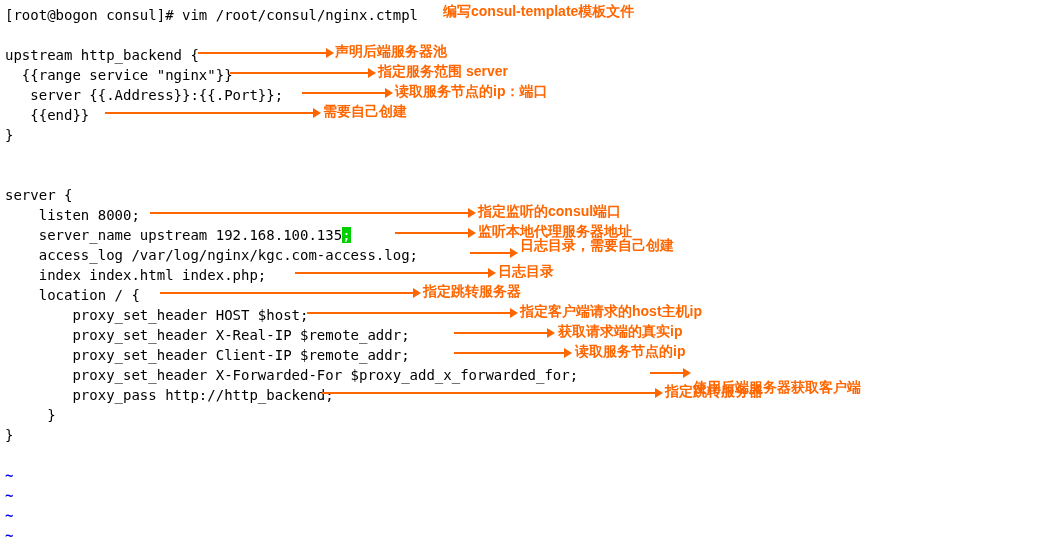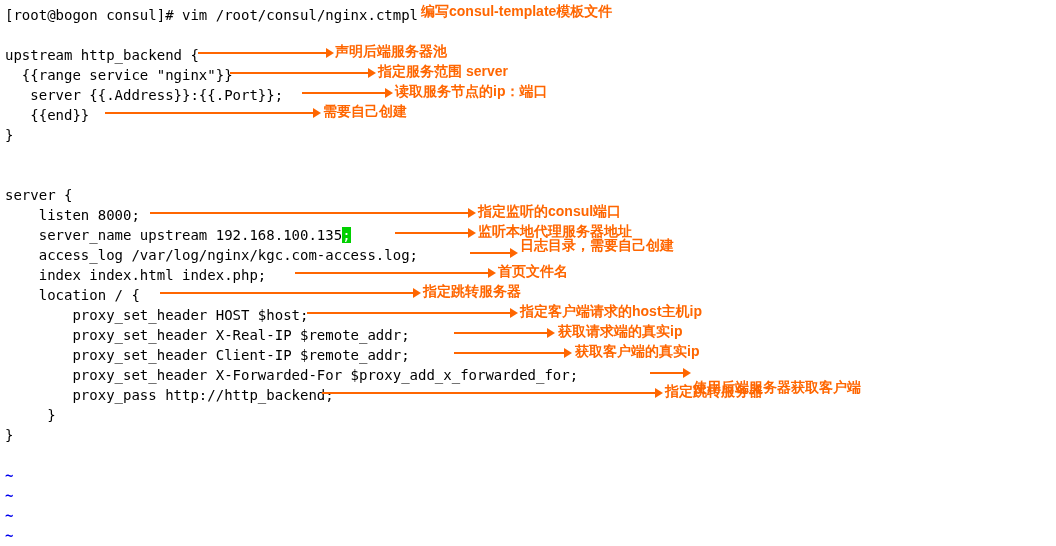--- a/index.html
+++ b/index.html
@@ -63,21 +63,21 @@
 <div class="line">        proxy_pass http://http_backend;</div>
 <div class="line">     }</div>
 <div class="line">}</div>
 <div class="line">&nbsp;</div>
 <div class="line tilde">~</div>
 <div class="line tilde">~</div>
 <div class="line tilde">~</div>
 <div class="line tilde">~</div>
 <div class="line tilde">~</div>
 
-<span class="ann" style="left:421px;top:3px">编写consul-template模板文件</span>
+<span class="ann" style="left:443px;top:3px">编写consul-template模板文件</span>
 
 <div class="arrow" style="left:198px;top:52px;width:130px"></div>
 <span class="ann" style="left:335px;top:43px">声明后端服务器池</span>
 
 <div class="arrow" style="left:230px;top:72px;width:140px"></div>
 <span class="ann" style="left:378px;top:63px">指定服务范围 server</span>
 
 <div class="arrow" style="left:302px;top:92px;width:85px"></div>
 <span class="ann" style="left:395px;top:83px">读取服务节点的ip：端口</span>
 
@@ -87,31 +87,31 @@
 <div class="arrow" style="left:150px;top:212px;width:320px"></div>
 <span class="ann" style="left:478px;top:203px">指定监听的consul端口</span>
 
 <div class="arrow" style="left:395px;top:232px;width:75px"></div>
 <span class="ann" style="left:478px;top:223px">监听本地代理服务器地址</span>
 
 <div class="arrow" style="left:470px;top:252px;width:42px"></div>
 <span class="ann" style="left:520px;top:237px">日志目录，需要自己创建</span>
 
 <div class="arrow" style="left:295px;top:272px;width:195px"></div>
-<span class="ann" style="left:498px;top:263px">首页文件名</span>
+<span class="ann" style="left:498px;top:263px">日志目录</span>
 
 <div class="arrow" style="left:160px;top:292px;width:255px"></div>
 <span class="ann" style="left:423px;top:283px">指定跳转服务器</span>
 
 <div class="arrow" style="left:307px;top:312px;width:205px"></div>
 <span class="ann" style="left:520px;top:303px">指定客户端请求的host主机ip</span>
 
 <div class="arrow" style="left:454px;top:332px;width:95px"></div>
 <span class="ann" style="left:558px;top:323px">获取请求端的真实ip</span>
 
 <div class="arrow" style="left:454px;top:352px;width:112px"></div>
-<span class="ann" style="left:575px;top:343px">获取客户端的真实ip</span>
+<span class="ann" style="left:575px;top:343px">读取服务节点的ip</span>
 
 <div class="arrow" style="left:650px;top:372px;width:35px"></div>
 <span class="ann" style="left:693px;top:379px">使用后端服务器获取客户端</span>
 
 <div class="arrow" style="left:322px;top:392px;width:335px"></div>
 <span class="ann" style="left:665px;top:383px">指定跳转服务器</span>
 
 </body></html>

